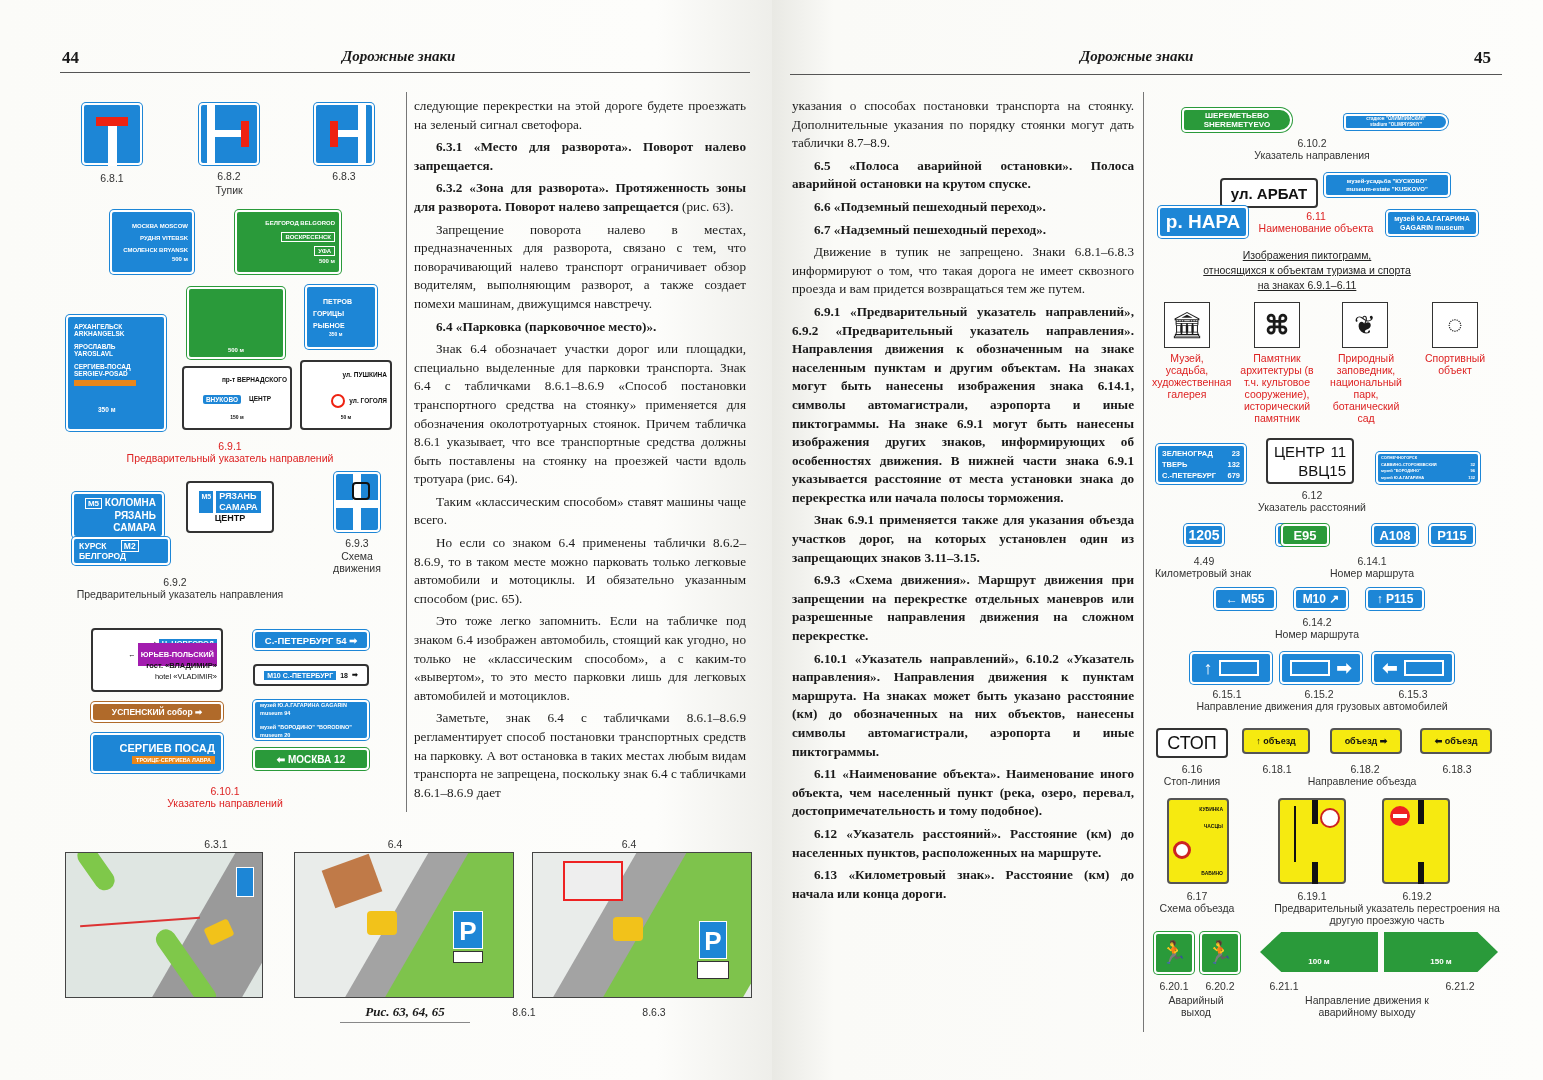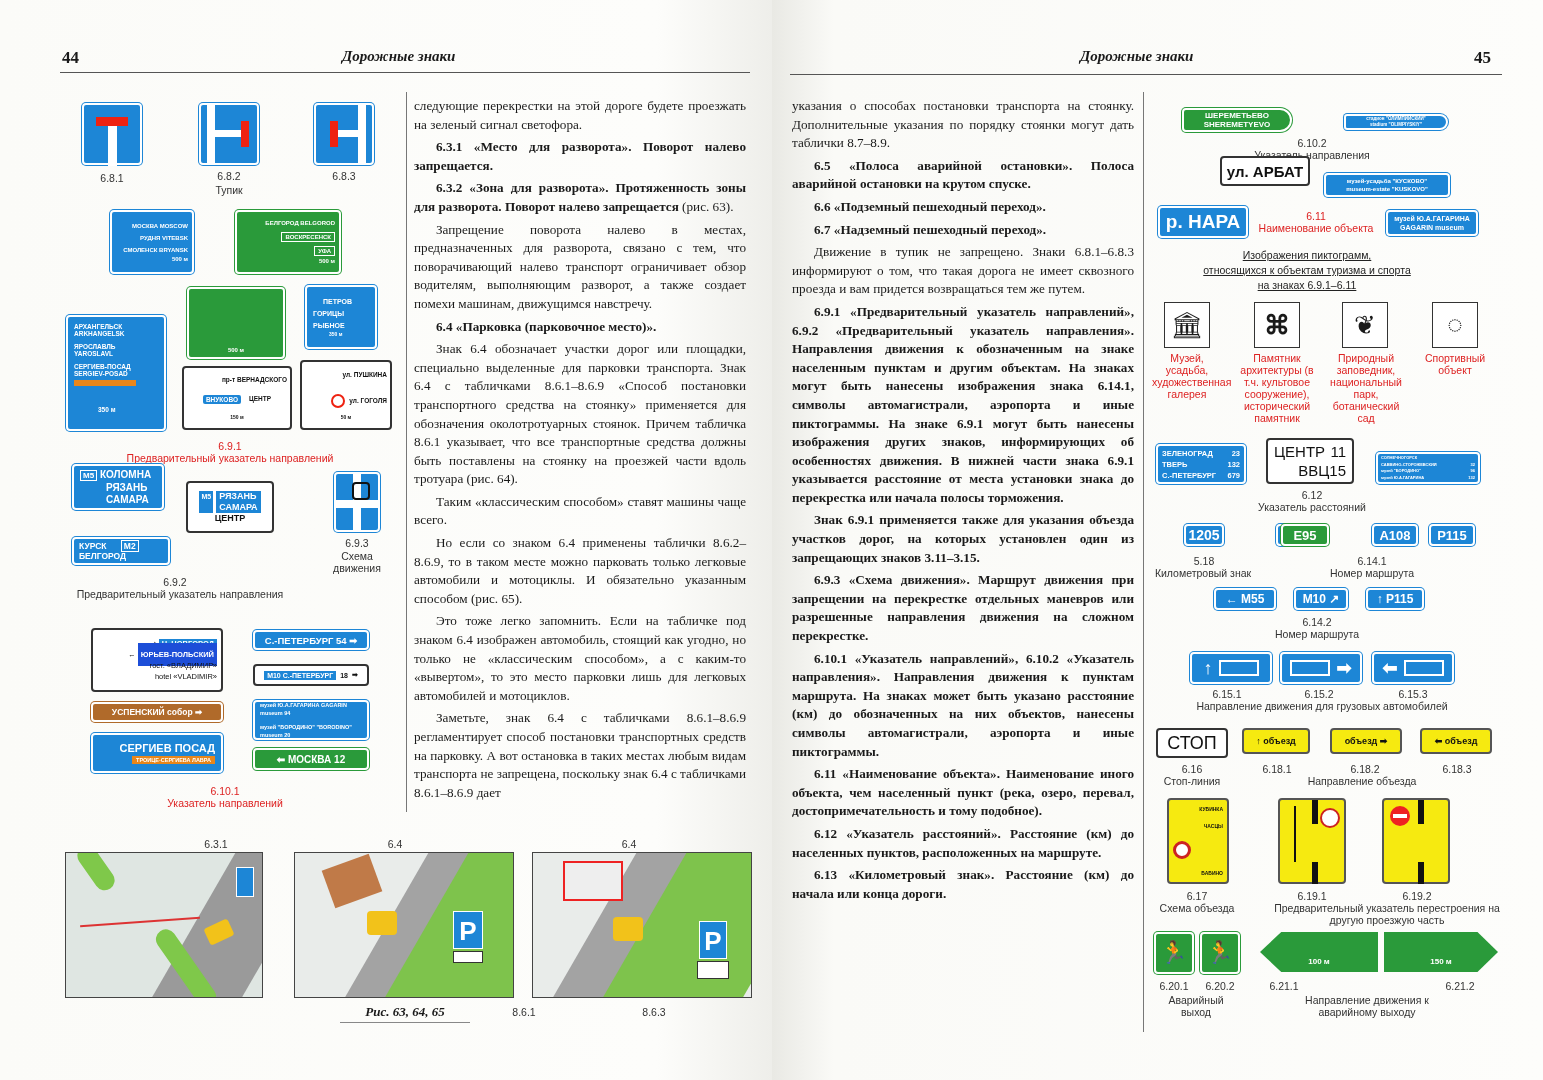--- a/index.html
+++ b/index.html
@@ -101,21 +101,21 @@
     <div style="align-self:flex-end">ул. ПУШКИНА</div>
     <div style="margin-top:16px;align-self:flex-end;display:flex;align-items:center;gap:4px">
       <span style="width:14px;height:14px;border:2px solid #e21;border-radius:50%;display:inline-block"></span>
       <span>ул. ГОГОЛЯ</span>
     </div>
     <div style="margin-top:6px;font-size:5px">50 м</div>
   </div>
   <div class="cap red" style="left:130px;top:440px;width:200px">6.9.1</div>
   <div class="cap red" style="left:110px;top:452px;width:240px">Предварительный указатель направлений</div>
 
-  <div class="sign blue" style="left:72px;top:464px;width:92px;height:46px;font-size:10px;flex-direction:column;align-items:flex-start;padding:2px 6px;line-height:12px">
+  <div class="sign blue" style="left:72px;top:492px;width:92px;height:46px;font-size:10px;flex-direction:column;align-items:flex-end;padding:2px 6px;line-height:12px">
     <div><span style="border:1px solid #fff;padding:0 2px;font-size:8px">M5</span> <span>КОЛОМНА</span></div>
     <div style="margin-left:26px">РЯЗАНЬ</div>
     <div style="margin-left:26px">САМАРА</div>
   </div>
   <div class="sign blue" style="left:72px;top:537px;width:98px;height:28px;font-size:8.5px;flex-direction:column;align-items:flex-start;padding:1px 5px;line-height:10px">
     <div><span>КУРСК</span> <span style="border:1px solid #fff;padding:0 2px;margin-left:12px">M2</span></div>
     <div>БЕЛГОРОД</div>
   </div>
   <div class="sign white" style="left:186px;top:481px;width:88px;height:52px;font-size:9px;flex-direction:column;padding:2px;line-height:11px">
     <div style="display:flex;gap:3px">
@@ -133,22 +133,22 @@
   <div style="position:absolute;left:334px;top:472px;width:46px;height:60px;background:#1d86d6;border:2px solid #fff;box-shadow:0 0 0 1px #1d86d6;border-radius:4px">
     <div style="position:absolute;left:0;top:26px;width:42px;height:8px;background:#fff"></div>
     <div style="position:absolute;left:17px;top:0;width:8px;height:56px;background:#fff"></div>
     <div style="position:absolute;left:16px;top:8px;width:18px;height:18px;border:2px solid #111;border-radius:4px"></div>
   </div>
   <div class="cap" style="left:332px;top:537px;width:50px">6.9.3</div>
   <div class="cap" style="left:325px;top:550px;width:64px">Схема движения</div>
 
   <div class="sign white" style="left:91px;top:628px;width:132px;height:64px;font-size:7.5px;flex-direction:column;align-items:flex-end;padding:2px 4px;line-height:11px">
     <div>↑ <span style="background:#1d86d6;color:#fff;padding:0 3px">Н. НОВГОРОД</span></div>
-    <div>← <span style="background:#1d4ed8;color:#fff;padding:7px 3px">ЮРЬЕВ-ПОЛЬСКИЙ</span></div>
-    <div style="margin-left:10px;font-weight:normal">гост. «ВЛАДИМИР»</div>
+    <div>← <span style="background:#a21caf;color:#fff;padding:7px 3px">ЮРЬЕВ-ПОЛЬСКИЙ</span></div>
+    <div style="margin-left:10px;font-weight:bold">гост. «ВЛАДИМИР»</div>
     <div style="margin-left:10px;font-weight:normal">hotel «VLADIMIR»</div>
   </div>
   <div class="sign brown" style="left:91px;top:702px;width:132px;height:20px;font-size:8.5px"><span>УСПЕНСКИЙ собор</span>&nbsp;➡</div>
   <div class="sign blue" style="left:91px;top:733px;width:132px;height:40px;font-size:11px;flex-direction:column;align-items:flex-end;padding:2px 6px">
     <div>СЕРГИЕВ ПОСАД</div>
     <div style="font-size:5.5px;background:#e8861a;padding:1px 4px;margin-top:2px">ТРОИЦЕ-СЕРГИЕВА ЛАВРА</div>
   </div>
   <div class="sign blue" style="left:253px;top:630px;width:116px;height:20px;font-size:9.5px"><span>С.-ПЕТЕРБУРГ 54</span>&nbsp;➡</div>
   <div class="sign white" style="left:253px;top:664px;width:116px;height:22px;font-size:7px;gap:4px">
     <span style="background:#1d86d6;color:#fff;padding:1px 3px"><span>M10</span> <span>С.-ПЕТЕРБУРГ</span></span>
@@ -233,21 +233,21 @@
     <span>ШЕРЕМЕТЬЕВО</span>
     <span>SHEREMETYEVO</span>
   </div>
   <div class="sign blue" style="left:572px;top:114px;width:104px;height:16px;font-size:4.5px;flex-direction:column;line-height:6px;border-radius:4px 10px 10px 4px">
     <span>стадион "ОЛИМПИЙСКИЙ"</span>
     <span>stadium "OLIMPIYSKIY"</span>
   </div>
   <div class="cap" style="left:500px;top:137px;width:80px">6.10.2</div>
   <div class="cap" style="left:470px;top:149px;width:140px">Указатель направления</div>
 
-  <div class="sign white" style="left:448px;top:156px;width:90px;height:30px;font-size:15px">ул. АРБАТ</div>
+  <div class="sign white" style="left:448px;top:178px;width:98px;height:30px;font-size:15px">ул. АРБАТ</div>
   <div class="sign blue" style="left:552px;top:173px;width:126px;height:24px;font-size:6px;flex-direction:column;line-height:8px">
     <span>музей-усадьба "КУСКОВО"</span>
     <span>museum-estate "KUSKOVO"</span>
   </div>
   <div class="sign blue" style="left:386px;top:206px;width:90px;height:32px;font-size:19px">р. НАРА</div>
   <div class="cap red" style="left:494px;top:210px;width:100px">6.11</div>
   <div class="cap red" style="left:484px;top:222px;width:120px">Наименование объекта</div>
   <div class="sign blue" style="left:614px;top:210px;width:92px;height:26px;font-size:7px;flex-direction:column;line-height:9px">
     <span>музей Ю.А.ГАГАРИНА</span>
     <span>GAGARIN museum</span>
@@ -309,21 +309,21 @@
       </div>
   </div>
   <div class="cap" style="left:500px;top:489px;width:80px">6.12</div>
   <div class="cap" style="left:470px;top:501px;width:140px">Указатель расстояний</div>
 
   <div class="sign blue" style="left:412px;top:524px;width:40px;height:22px;font-size:14px">1205</div>
   <div class="sign blue" style="left:504px;top:524px;width:28px;height:22px;font-size:12px">M5</div>
   <div class="sign green" style="left:509px;top:524px;width:48px;height:22px;font-size:13px">E95</div>
   <div class="sign blue" style="left:600px;top:524px;width:46px;height:22px;font-size:13px">A108</div>
   <div class="sign blue" style="left:657px;top:524px;width:46px;height:22px;font-size:13px">P115</div>
-  <div class="cap" style="left:400px;top:555px;width:64px">5.18</div>
+  <div class="cap" style="left:400px;top:555px;width:64px">4.49</div>
   <div class="cap" style="left:376px;top:567px;width:110px">Километровый знак</div>
   <div class="cap" style="left:560px;top:555px;width:80px">6.14.1</div>
   <div class="cap" style="left:540px;top:567px;width:120px">Номер маршрута</div>
 
   <div class="sign blue" style="left:442px;top:588px;width:62px;height:22px;font-size:12px">← M55</div>
   <div class="sign blue" style="left:522px;top:588px;width:54px;height:22px;font-size:12px">M10 ↗</div>
   <div class="sign blue" style="left:594px;top:588px;width:58px;height:22px;font-size:12px">↑ P115</div>
   <div class="cap" style="left:505px;top:616px;width:80px">6.14.2</div>
   <div class="cap" style="left:485px;top:628px;width:120px">Номер маршрута</div>
 

